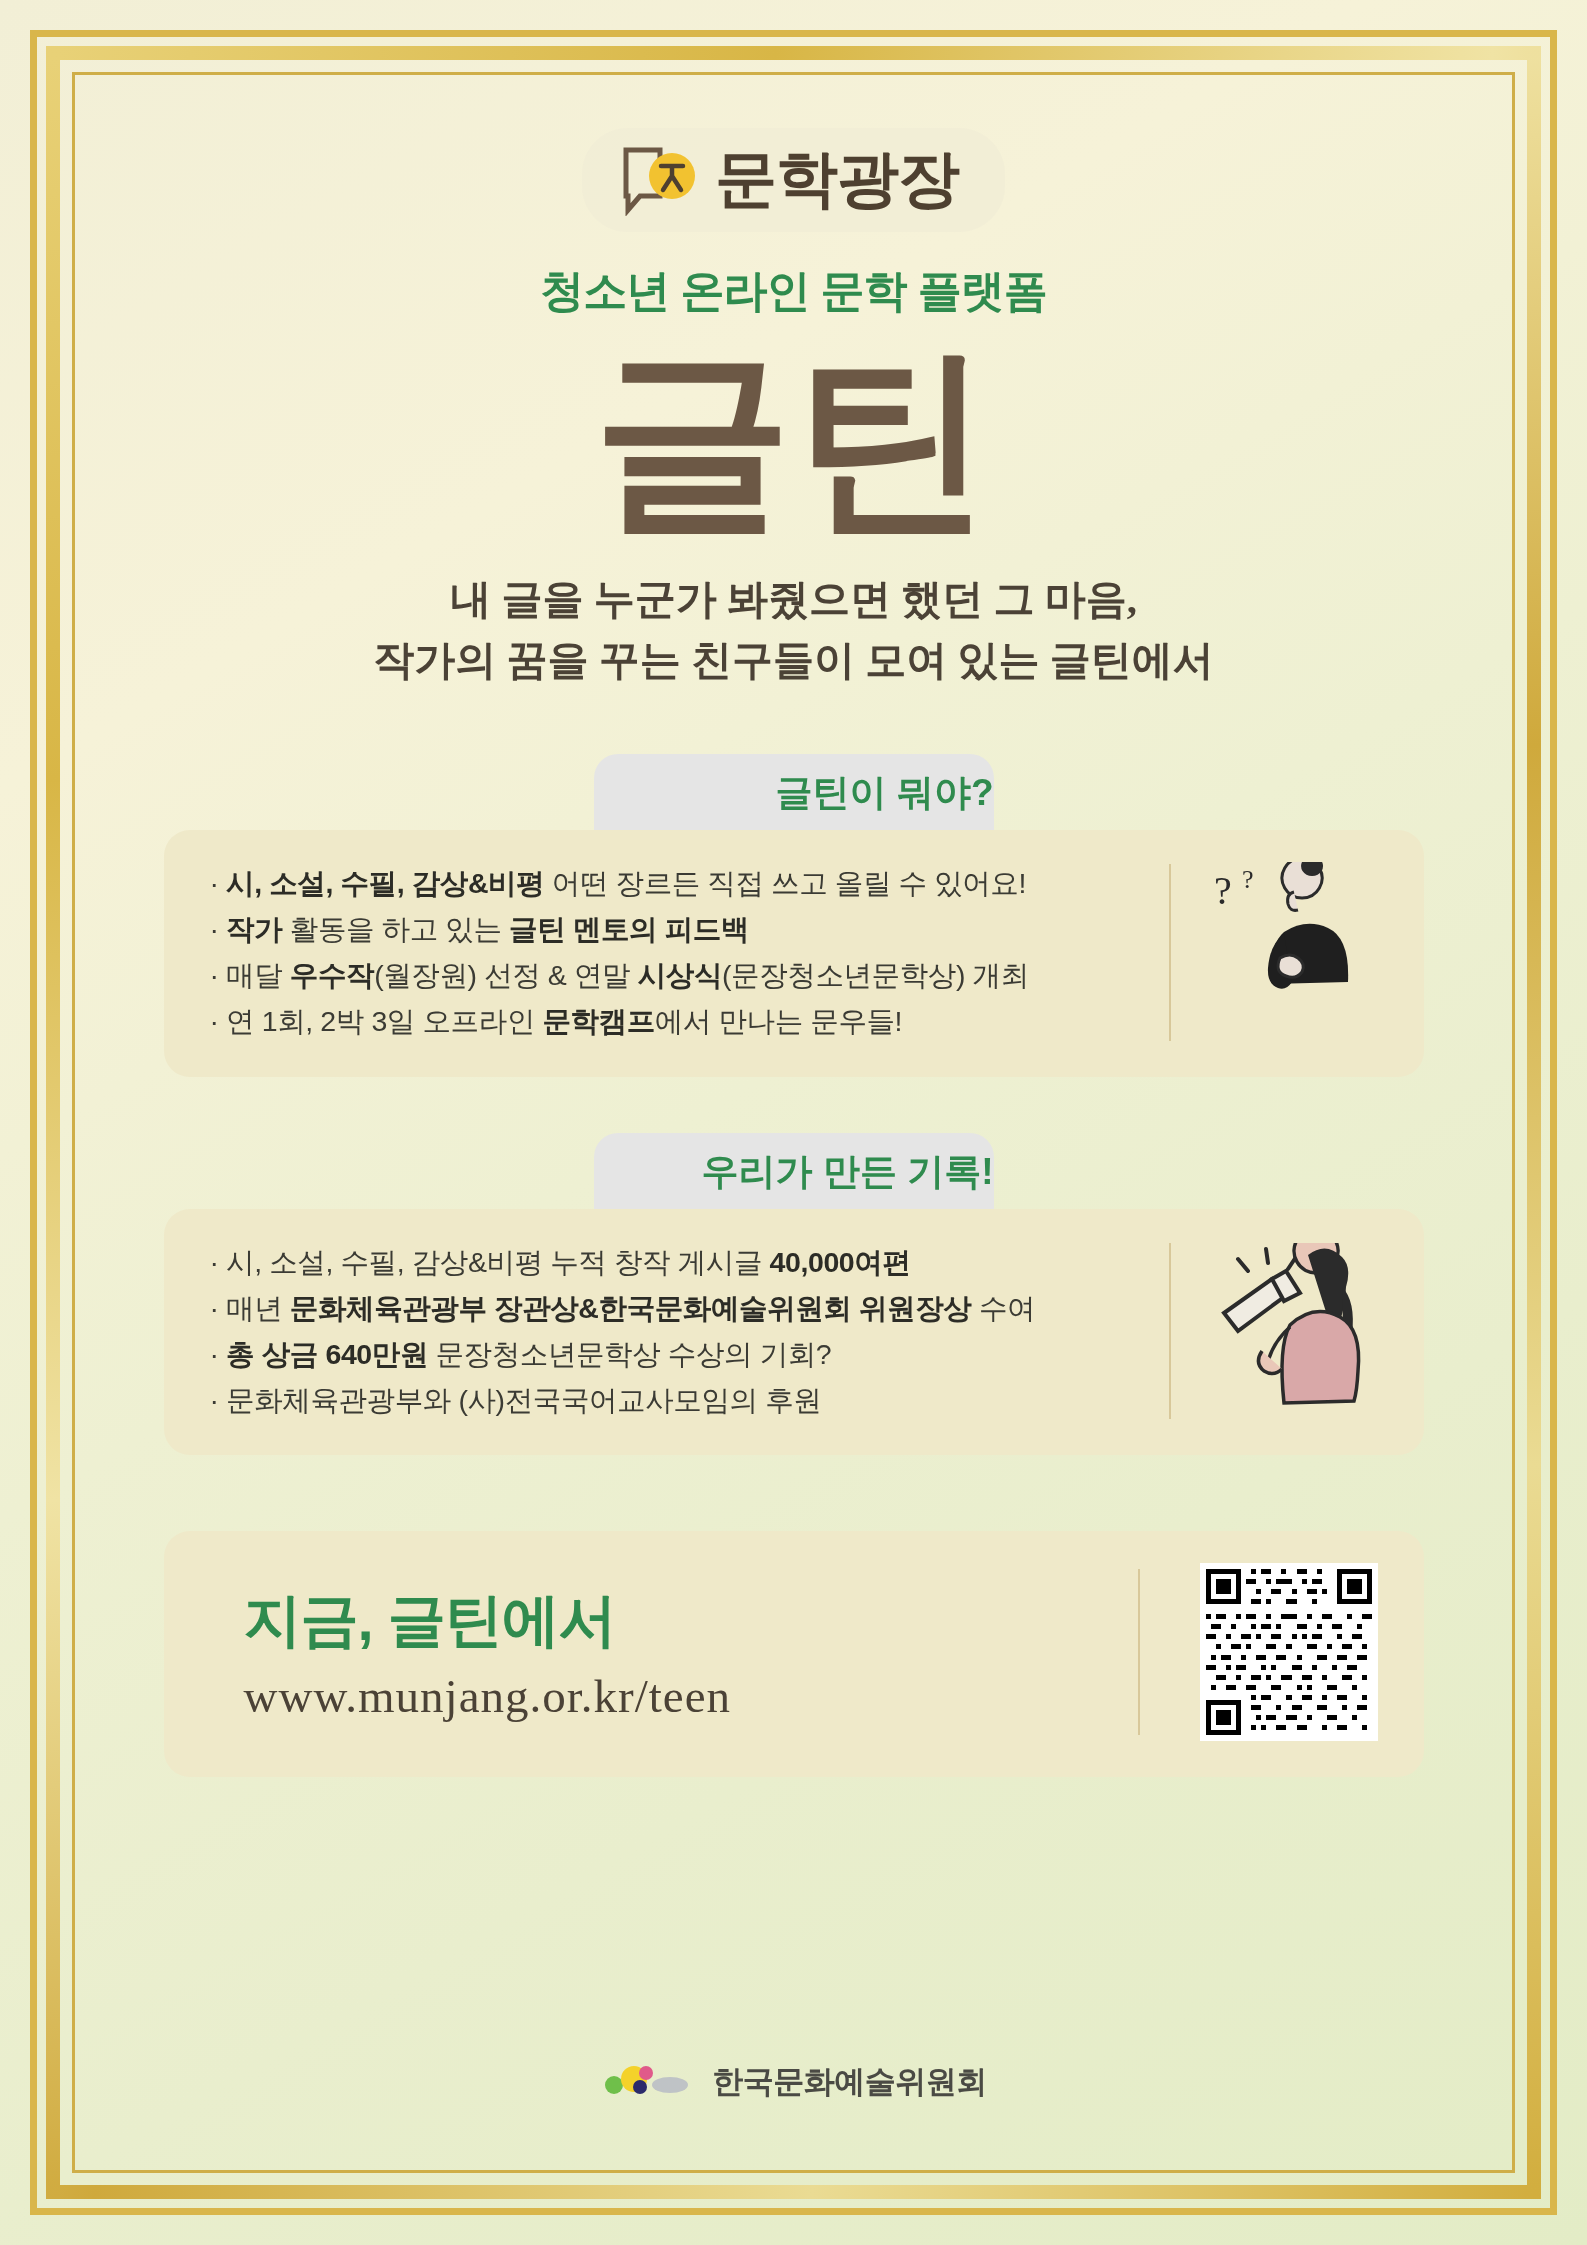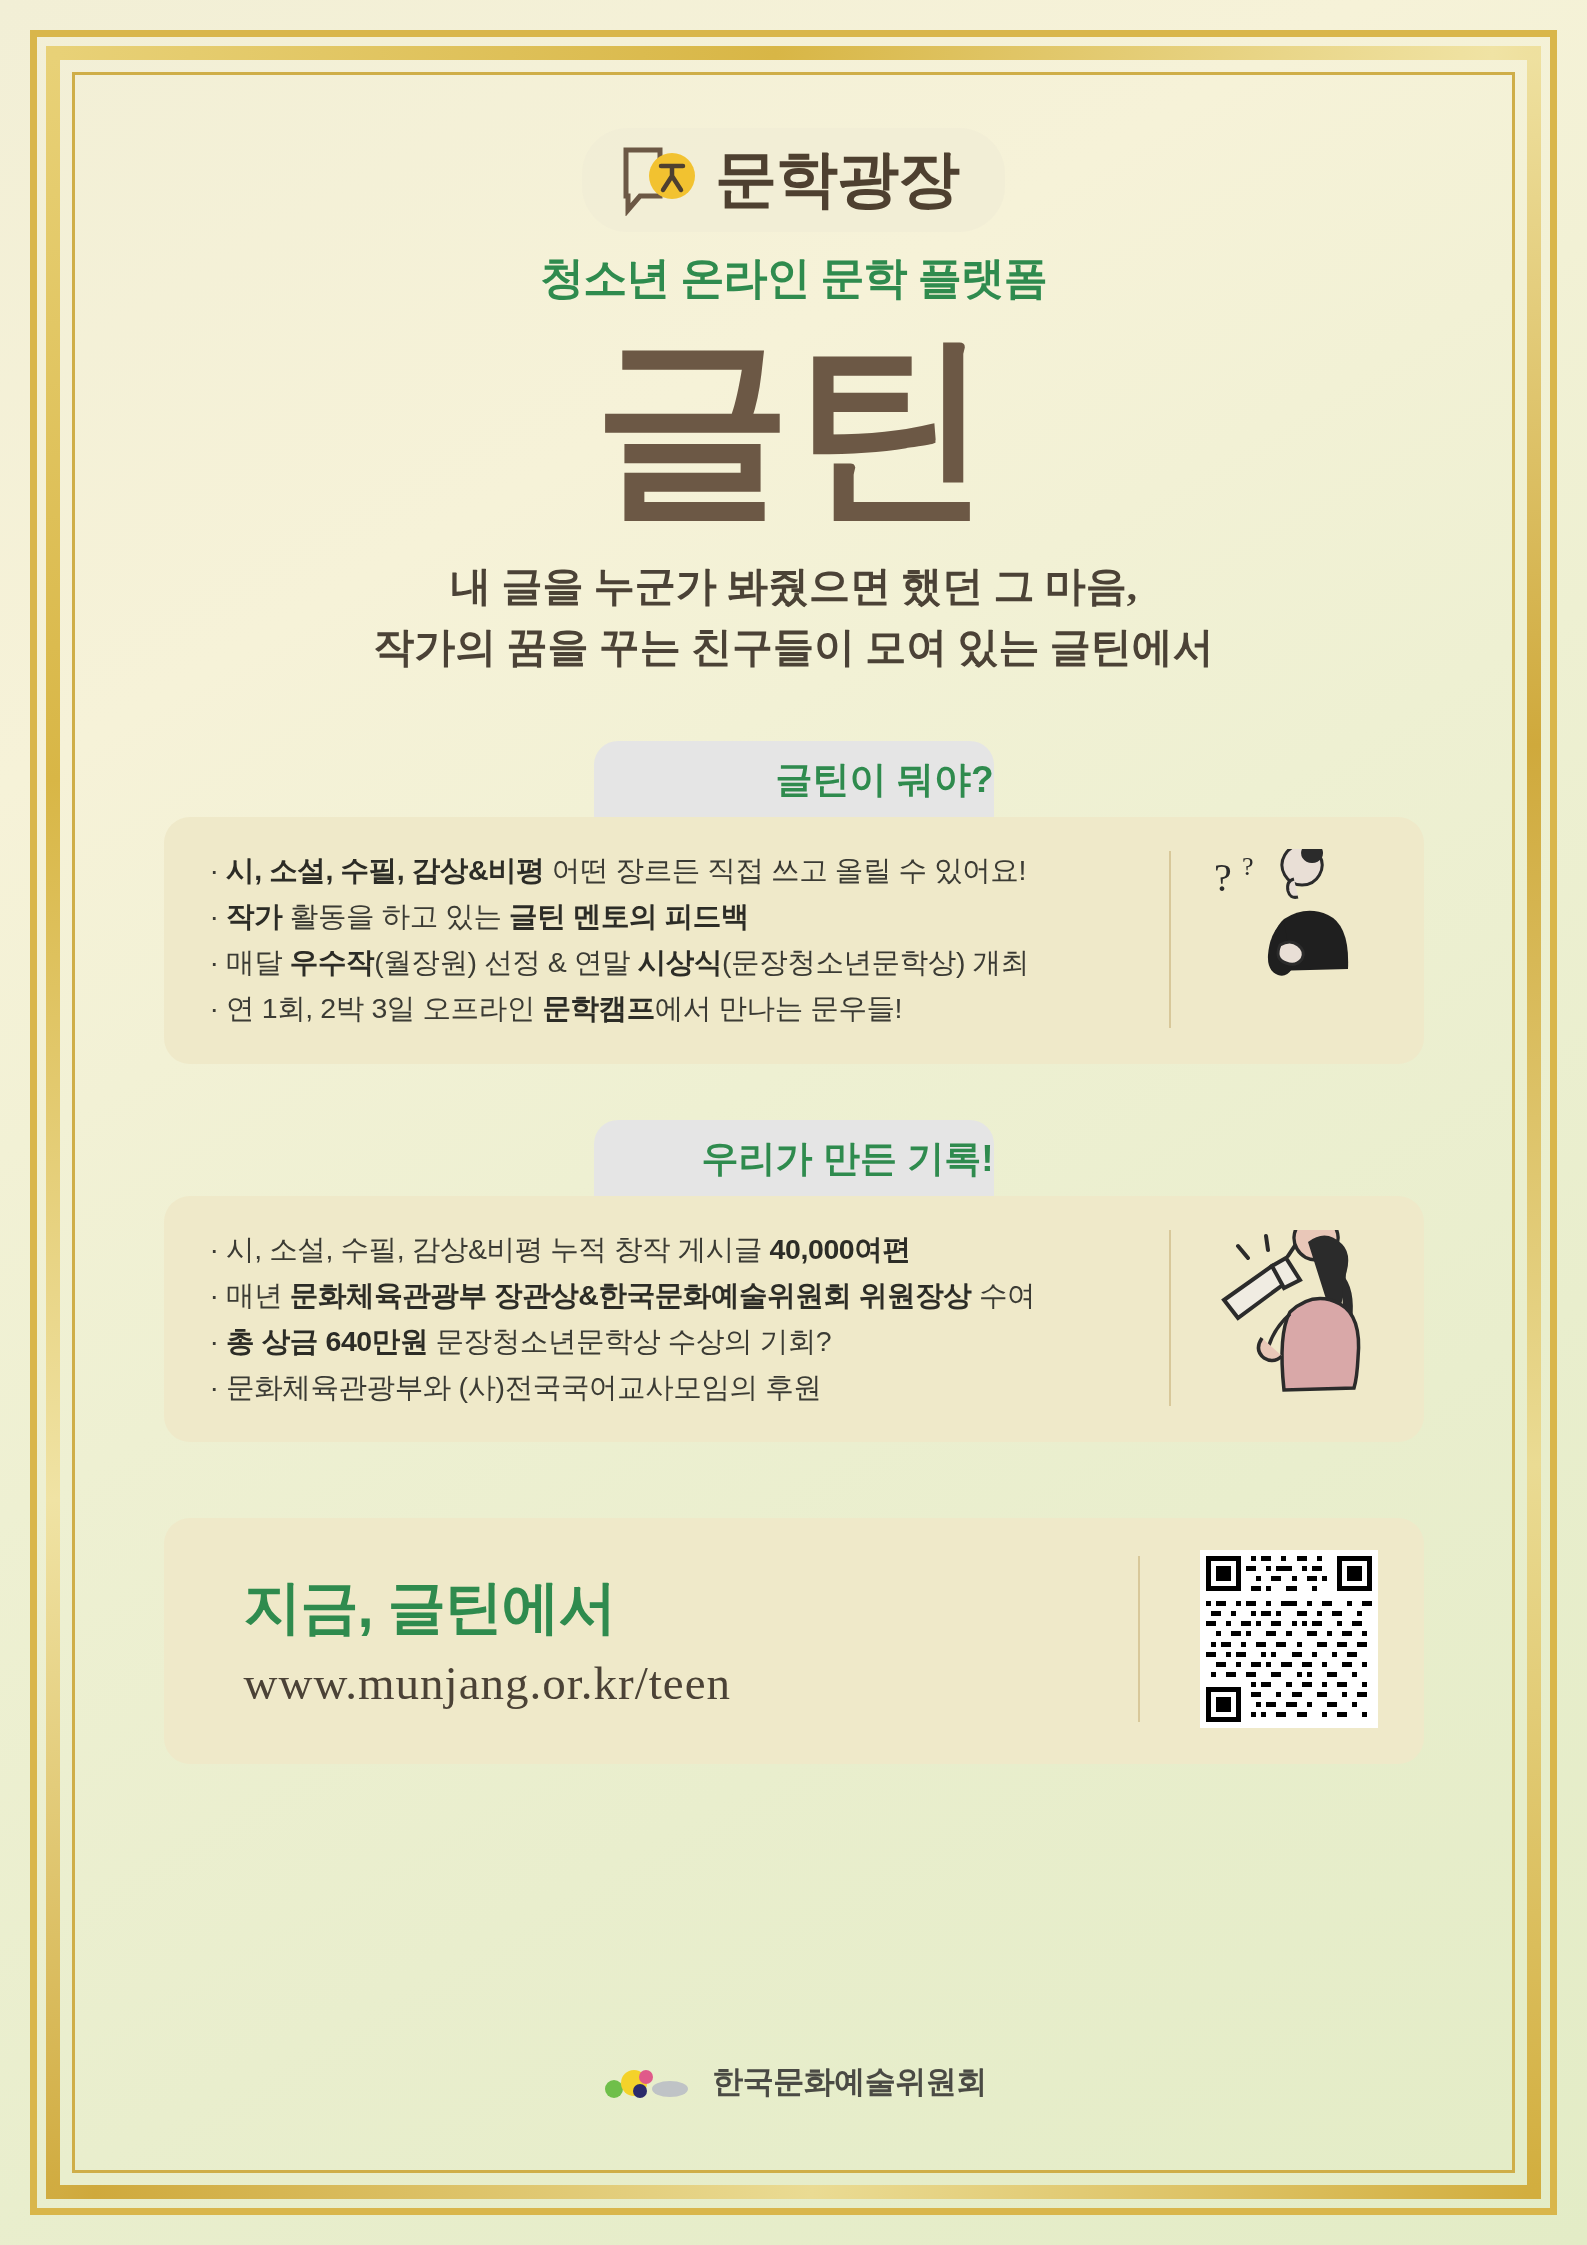--- a/index.html
+++ b/index.html
@@ -55,21 +55,21 @@
   .logo-text {
     font-size: 62px;
     font-weight: 700;
     color: #4e4030;
     letter-spacing: -1px;
     line-height: 1;
   }
 
   
   .subtitle {
-    margin-top: 17px;
+    margin-top: 30px;
     font-size: 44px;
     font-weight: 700;
     color: #2f8b4e;
     letter-spacing: -1px;
   }
   .bigtitle {
     margin-top: 14px;
     font-size: 198px;
     font-weight: 700;
     color: #6c5845;
@@ -150,21 +150,21 @@
     letter-spacing: 1px;
   }
   .cta-divider { width: 2px; align-self: stretch; background: #d8c89a; margin: 6px 0; }
   .qr { width: 178px; height: 178px; margin-left: 60px; background: #fff; padding: 6px; }
 
   
   .footer {
     margin-top: auto;
     margin-bottom: 52px;
     display: flex;
-    align-items: center;
+    align-items: flex-start;
     gap: 14px;
   }
   .footer-mark { width: 98px; height: 34px; position: relative; }
   .footer-text { font-size: 31px; font-weight: 700; color: #4a4a44; letter-spacing: -0.5px; }
 </style>
 </head>
 <body>
 
 <div class="frame-outer"></div>
 <div class="frame-mid"></div>

